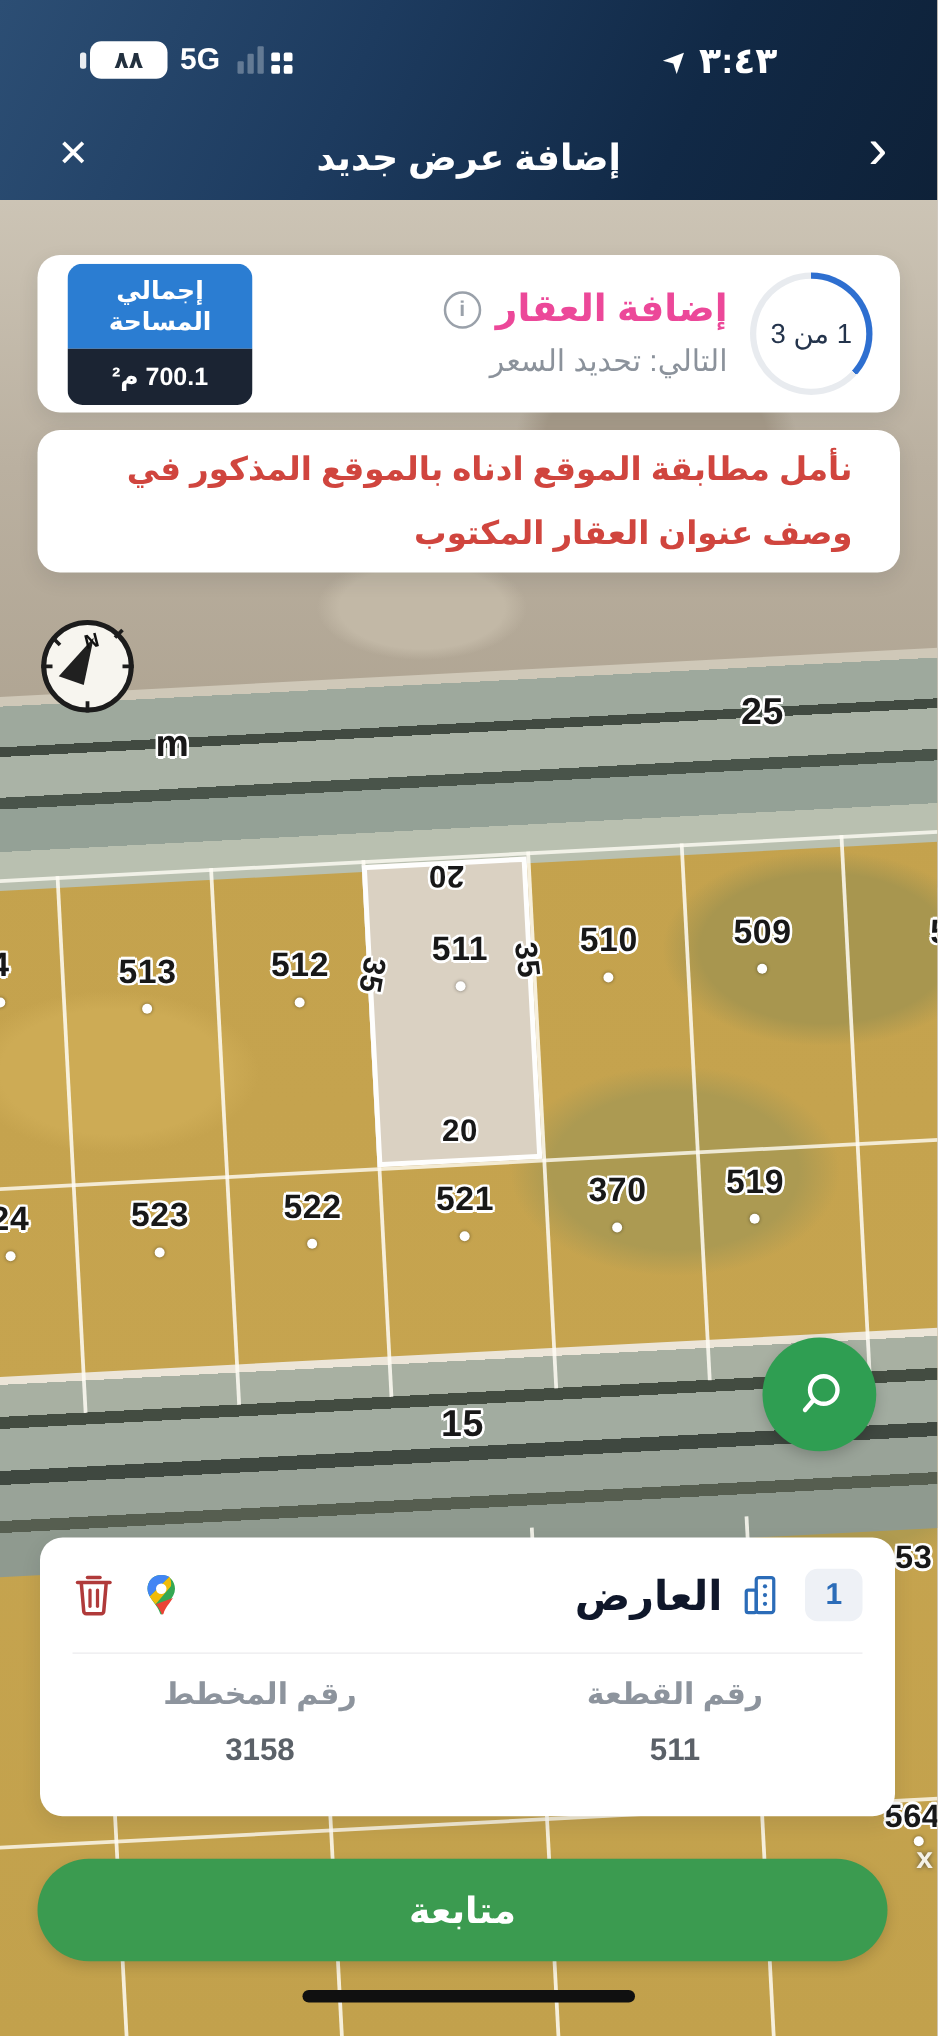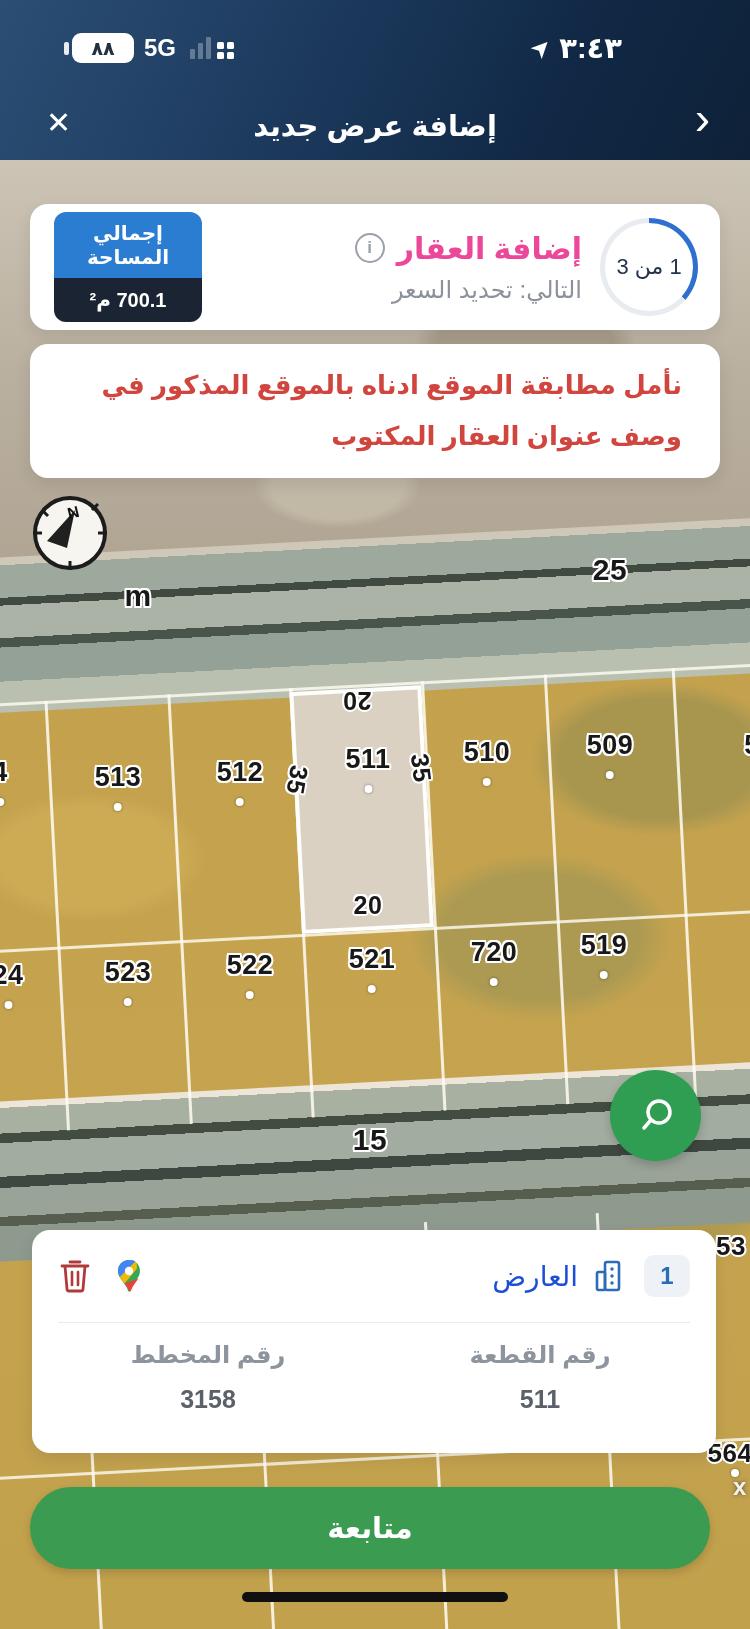--- a/index.html
+++ b/index.html
@@ -102,28 +102,28 @@
   .step-center{display:flex;flex-direction:column;gap:10px;flex:1 1 auto;}
   .step-title-row{display:flex;align-items:center;gap:12px;}
   .step-title{font-size:30px;font-weight:700;color:#ec4899;}
   .info-icon{width:30px;height:30px;border-radius:50%;border:2.5px solid #9aa1aa;color:#9aa1aa;
     display:grid;place-items:center;font-size:17px;font-weight:700;box-sizing:border-box;background:none;cursor:pointer;padding:0;}
   .step-next{font-size:24px;color:#8b929b;}
   .area-badge{flex:0 0 auto;width:148px;border-radius:12px;overflow:hidden;text-align:center;}
   .area-badge .top{background:#2b7dd2;color:#fff;font-size:20px;font-weight:600;padding:9px 6px;}
   .area-badge .bottom{background:#1b2433;color:#fff;font-size:20px;font-weight:600;padding:10px 6px;}
 
-  .notice-card{left:30px;top:344px;width:690px;height:134px;direction:rtl;display:flex;align-items:center;padding:10px 38px;justify-content:center;}
+  .notice-card{left:30px;top:344px;width:690px;height:114px;direction:rtl;display:flex;align-items:center;padding:10px 38px;justify-content:center;}
   .notice-text{color:#d0453e;font-size:26px;font-weight:600;line-height:1.95;text-align:right;}
 
   .offer-card{left:32px;top:1230px;width:684px;height:223px;direction:rtl;}
   .offer-head{display:flex;align-items:center;height:92px;padding:0 26px;gap:14px;}
   .count-badge{min-width:46px;height:42px;background:#eef1f6;border-radius:10px;display:grid;place-items:center;
     color:#2b6cb8;font-size:24px;font-weight:600;}
-  .offer-title{font-size:28px;font-weight:400;color:#1d4ed8;}
+  .offer-title{font-size:33px;font-weight:700;color:#0f172a;}
   .head-left{margin-inline-start:auto;display:flex;align-items:center;gap:18px;}
   .icon-btn{background:none;border:none;padding:0;cursor:pointer;display:grid;place-items:center;}
   .offer-divider{height:1px;background:#ebebee;margin:0 26px;}
   .offer-fields{display:flex;padding:18px 10px 0 10px;}
   .field{flex:1;text-align:center;display:flex;flex-direction:column;gap:16px;}
   .field .lbl{color:#8d949d;font-size:24px;font-weight:600;}
   .field .val{color:#5b6168;font-size:25px;font-weight:600;}
 
   .continue-btn{position:absolute;left:30px;top:1487px;width:680px;height:82px;border:none;border-radius:41px;
     background:#3b9b50;color:#fff;font-size:29px;font-weight:700;cursor:pointer;
@@ -208,21 +208,21 @@
       </div>
     <div class="plot" style="left:250px;top:950px;justify-content:space-between;">
         <span class="num">522</span>
         <span class="dot"></span>
       </div>
     <div class="plot" style="left:372px;top:944px;">
         <span class="num">521</span>
         <span class="dot"></span>
       </div>
     <div class="plot" style="left:494px;top:937px;">
-        <span class="num">720</span>
+        <span class="num">370</span>
         <span class="dot"></span>
       </div>
     <div class="plot" style="left:604px;top:930px;">
         <span class="num">519</span>
         <span class="dot"></span>
       </div>
 
     <div class="map-label" style="left:731px;top:1246px;font-size:26px;">53</div>
     <div class="map-label" style="left:730px;top:1453px;font-size:26px;">564</div>
     <div class="edge-dot" style="left:731px;top:1469px;"></div>

